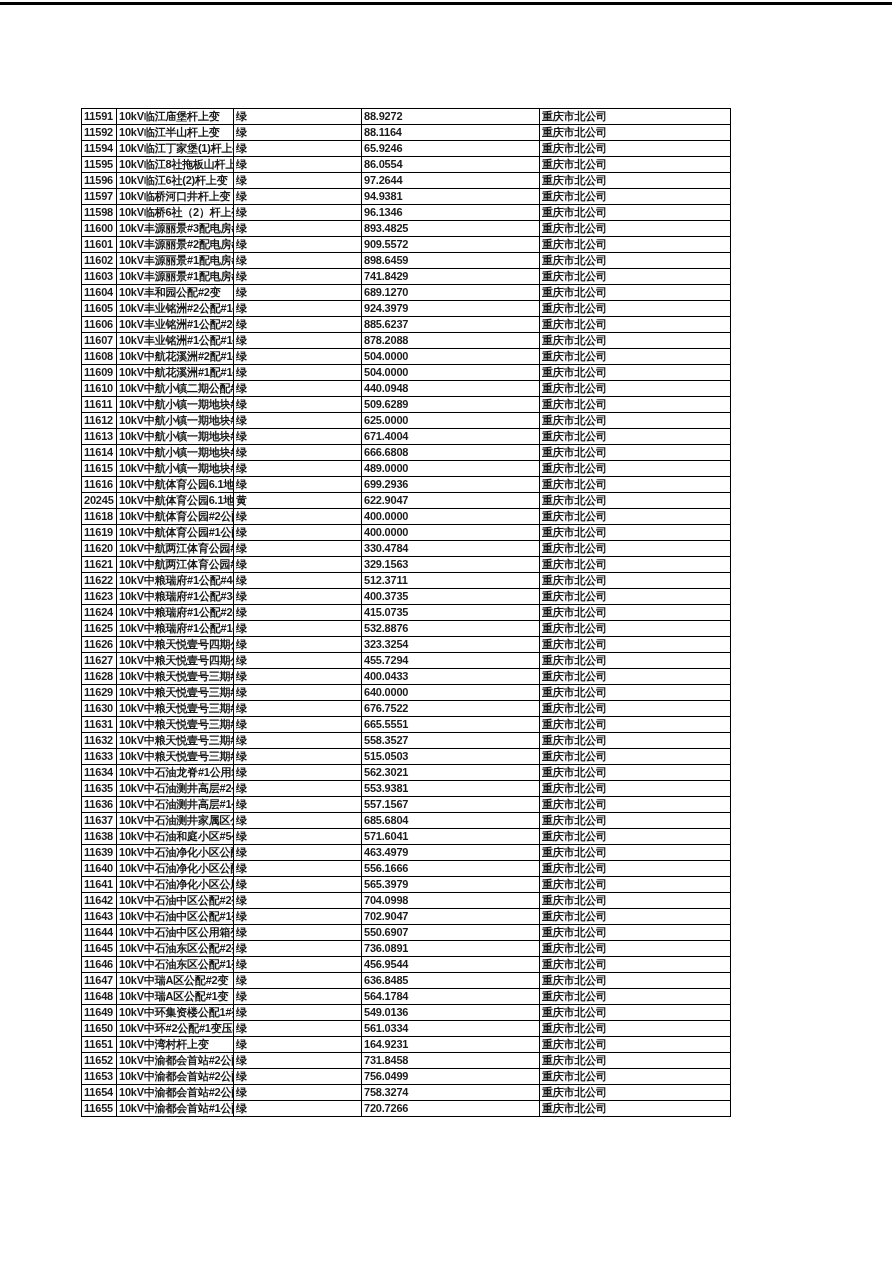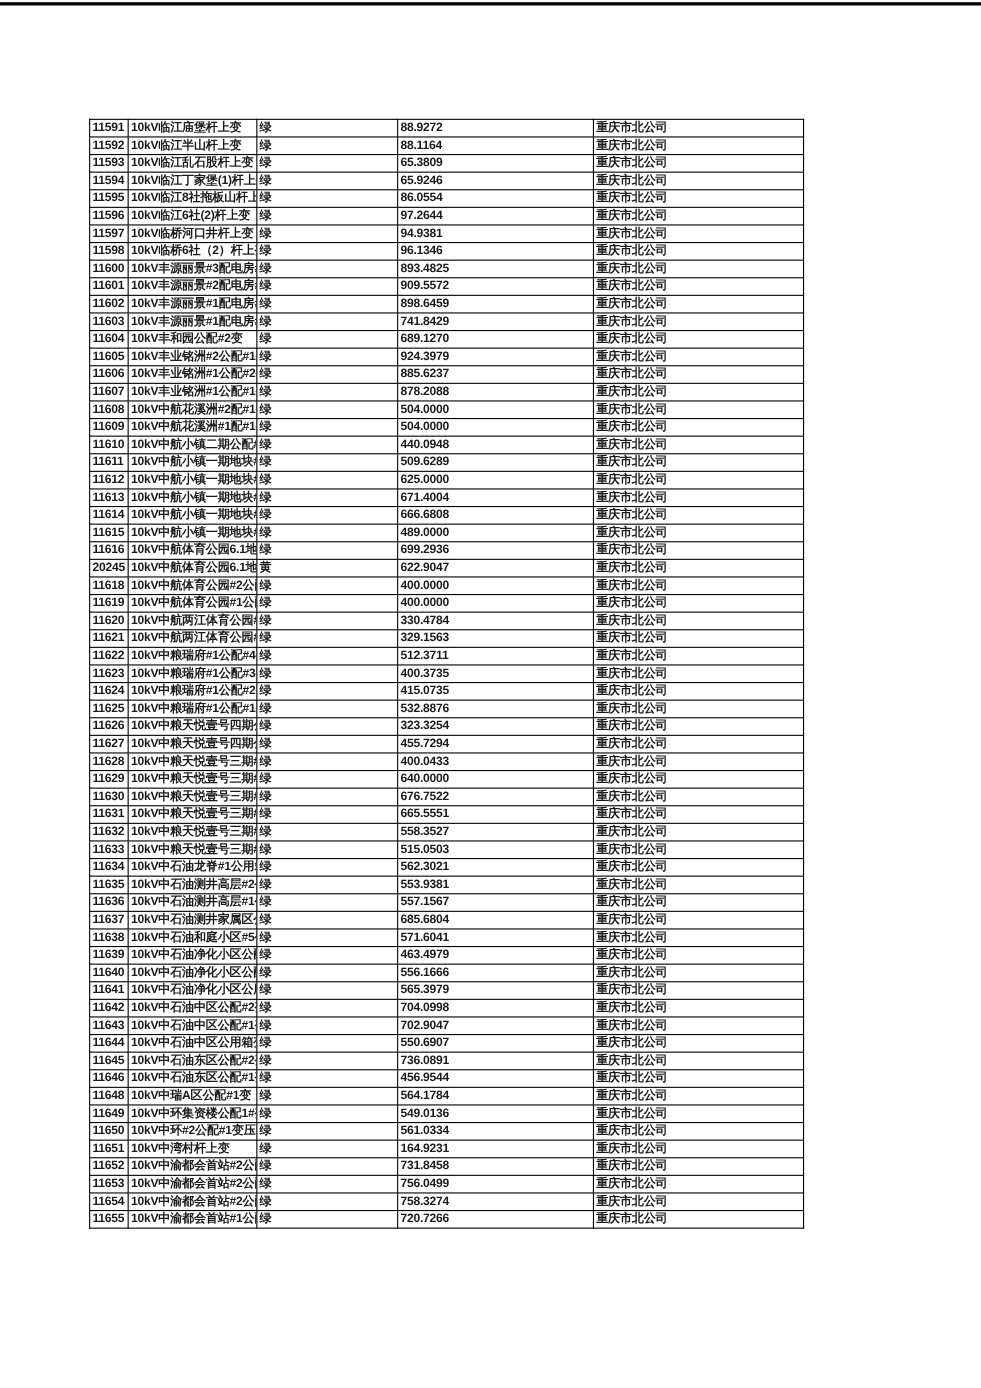--- a/index.html
+++ b/index.html
@@ -56,27 +56,20 @@
     <td class="c-company">重庆市北公司</td>
   </tr>
         <tr>
     <td class="c-id">11592</td>
     <td class="c-name">10kV临江半山杆上变</td>
     <td class="c-status">绿</td>
     <td class="c-value">88.1164</td>
     <td class="c-company">重庆市北公司</td>
   </tr>
         <tr>
-    <td class="c-id">11593</td>
-    <td class="c-name">10kV临江乱石股杆上变</td>
-    <td class="c-status">绿</td>
-    <td class="c-value">65.3809</td>
-    <td class="c-company">重庆市北公司</td>
-  </tr>
-        <tr>
     <td class="c-id">11594</td>
     <td class="c-name">10kV临江丁家堡(1)杆上变</td>
     <td class="c-status">绿</td>
     <td class="c-value">65.9246</td>
     <td class="c-company">重庆市北公司</td>
   </tr>
         <tr>
     <td class="c-id">11595</td>
     <td class="c-name">10kV临江8社拖板山杆上变</td>
     <td class="c-status">绿</td>
@@ -424,20 +417,27 @@
     <td class="c-name">10kV中石油东区公配#2变</td>
     <td class="c-status">绿</td>
     <td class="c-value">736.0891</td>
     <td class="c-company">重庆市北公司</td>
   </tr>
         <tr>
     <td class="c-id">11646</td>
     <td class="c-name">10kV中石油东区公配#1变</td>
     <td class="c-status">绿</td>
     <td class="c-value">456.9544</td>
+    <td class="c-company">重庆市北公司</td>
+  </tr>
+        <tr>
+    <td class="c-id">11647</td>
+    <td class="c-name">10kV中瑞A区公配#2变</td>
+    <td class="c-status">绿</td>
+    <td class="c-value">636.8485</td>
     <td class="c-company">重庆市北公司</td>
   </tr>
         <tr>
     <td class="c-id">11648</td>
     <td class="c-name">10kV中瑞A区公配#1变</td>
     <td class="c-status">绿</td>
     <td class="c-value">564.1784</td>
     <td class="c-company">重庆市北公司</td>
   </tr>
         <tr>

